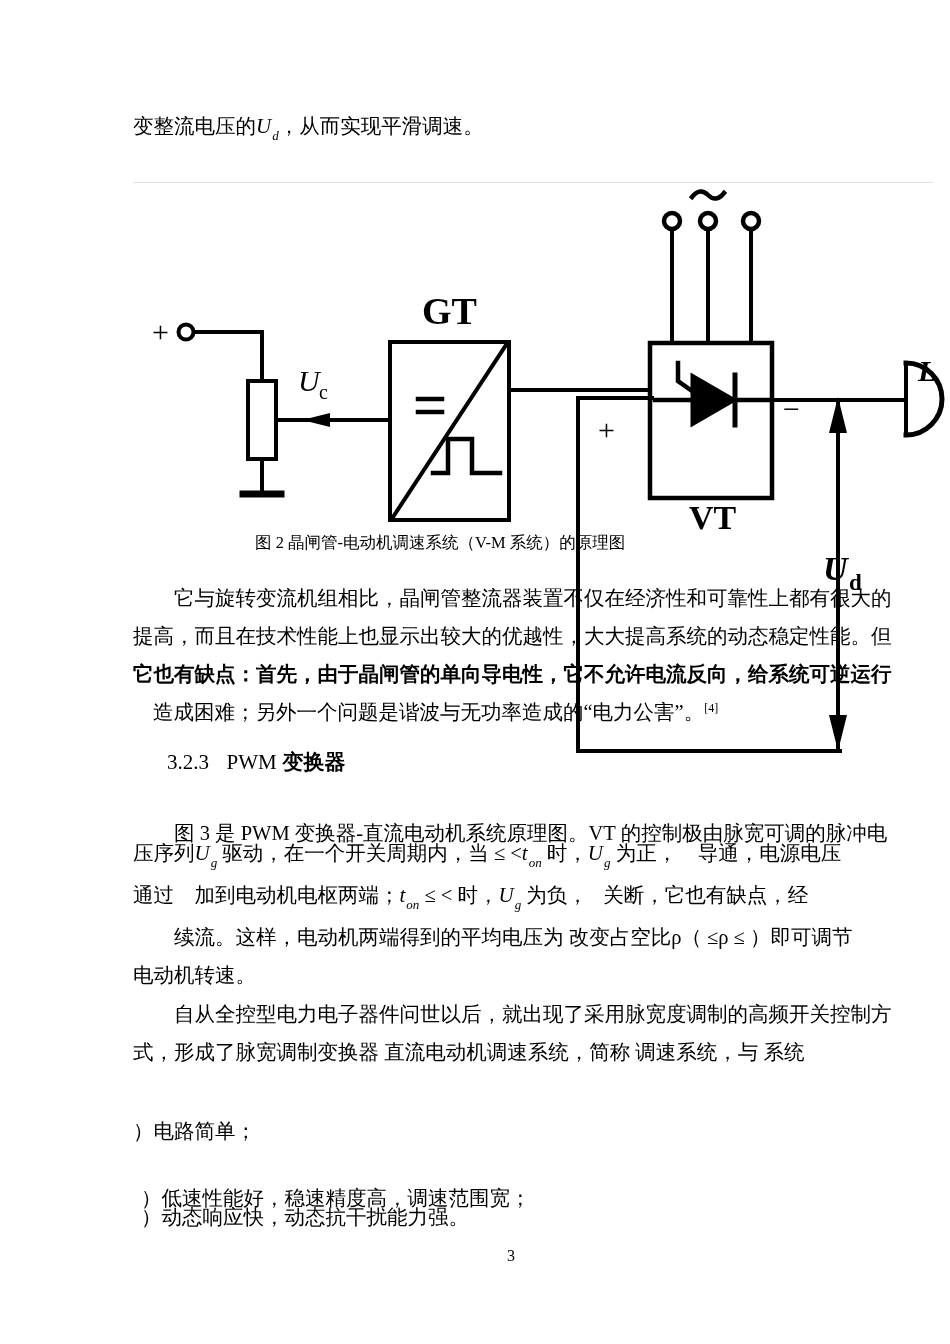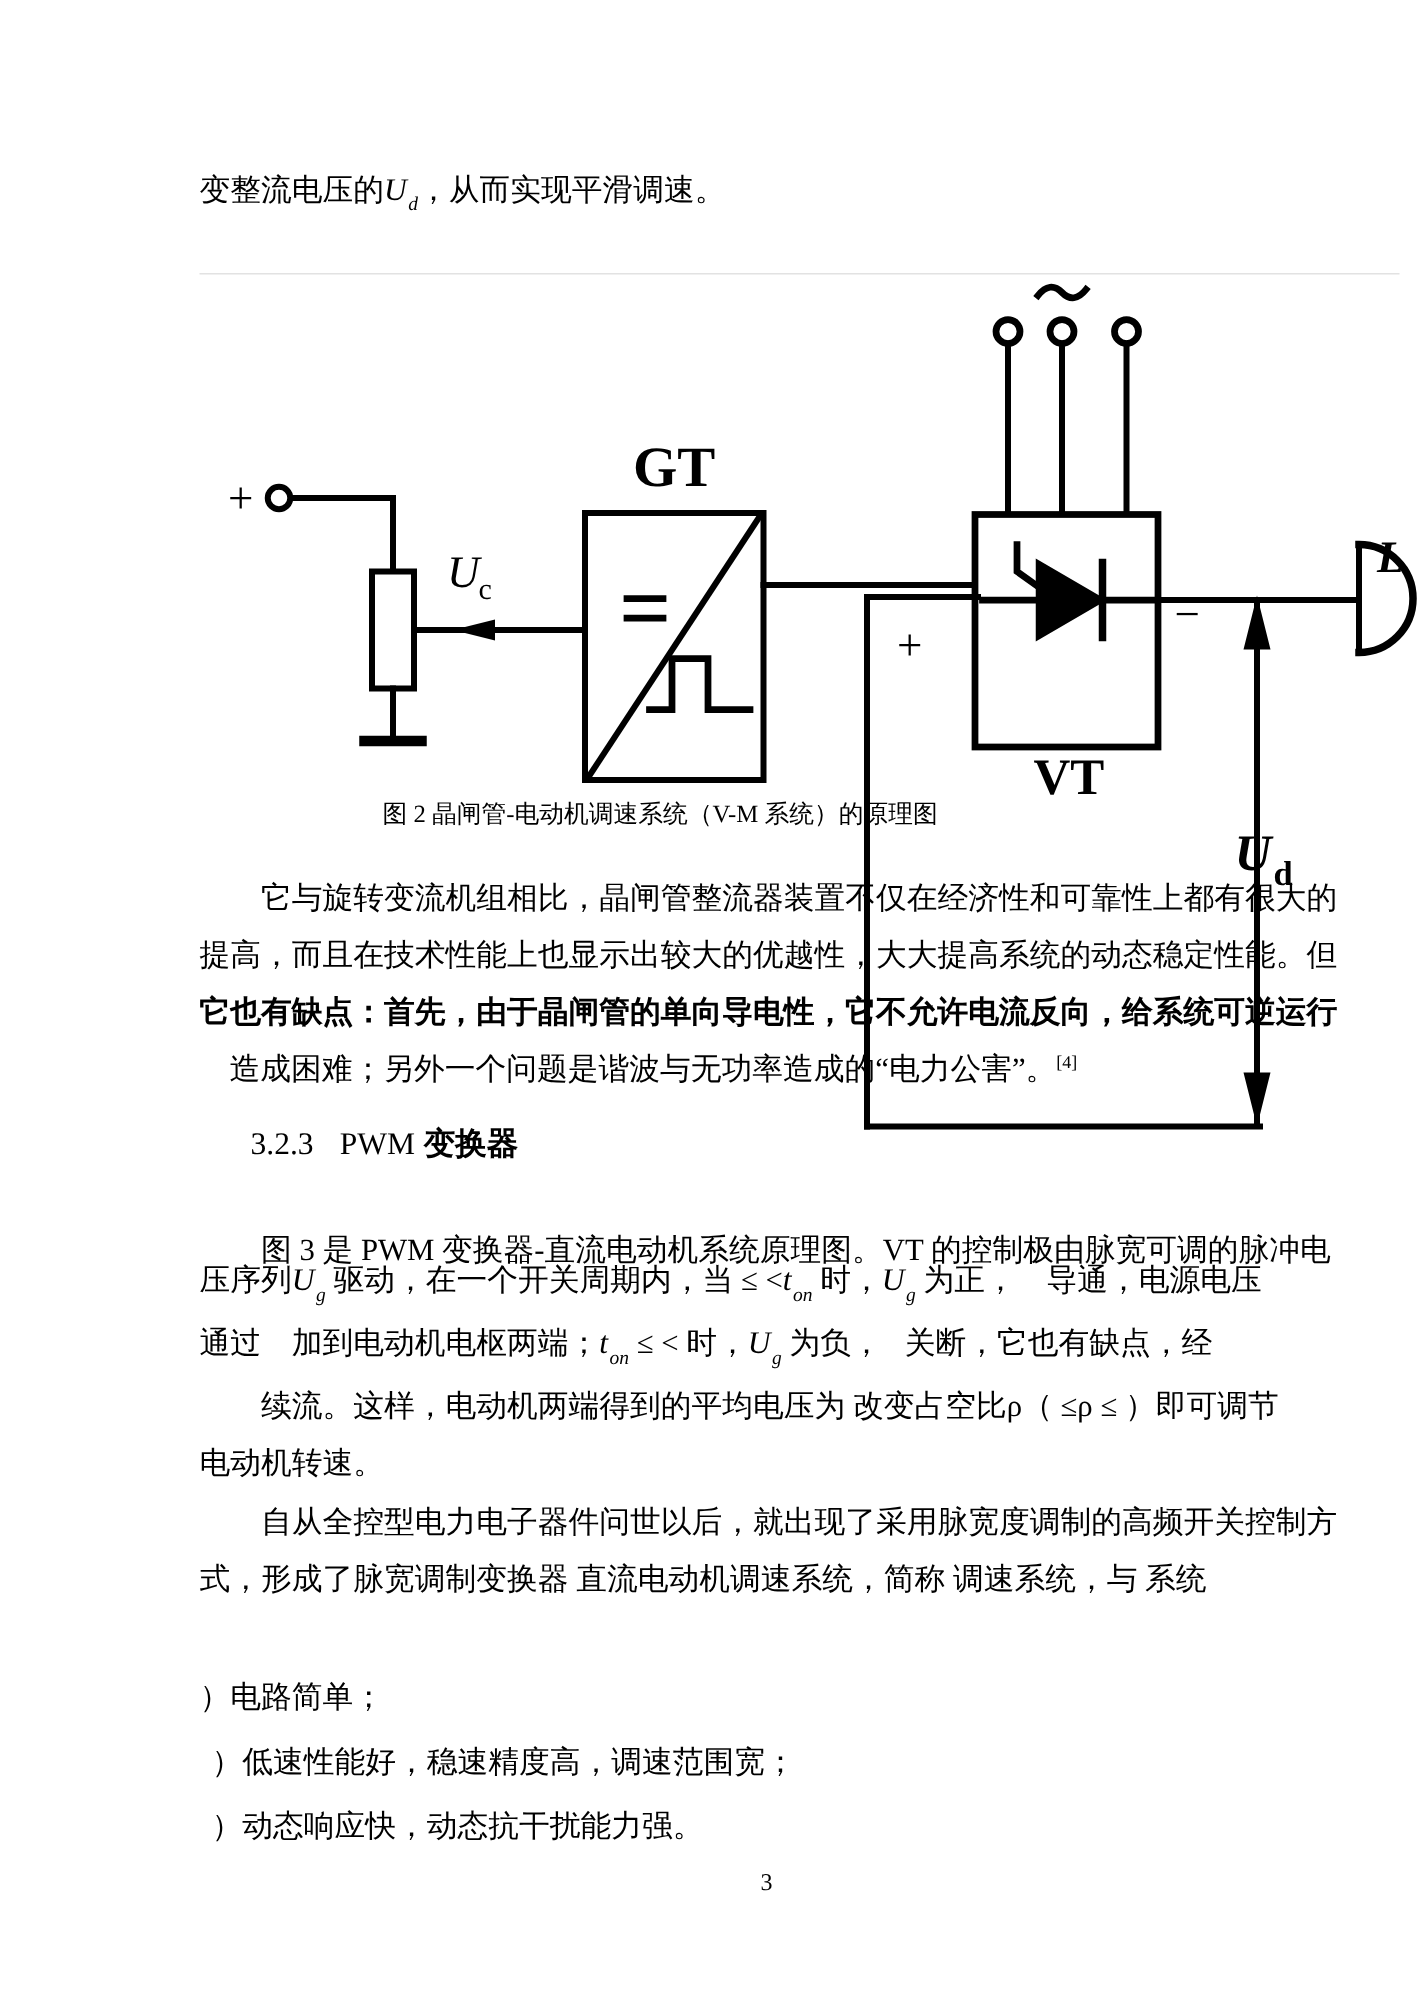--- a/index.html
+++ b/index.html
@@ -219,19 +219,19 @@
       <span>通过</span><span>&nbsp;&nbsp;&nbsp;&nbsp;</span><span>加到电动机电枢两端；</span><span class="mathvar">t</span><span class="sub">on</span><span>&nbsp;</span><span>≤ &lt;  时，</span><span class="mathvar">U</span><span class="sub">g</span><span>&nbsp;</span><span>为负，</span><span>&nbsp;&nbsp;&nbsp;</span><span>关断，它也有缺点，经</span>
     </div>
 
     <div class="p-line indent" style="left:0; top:923px;">续流。这样，电动机两端得到的平均电压为 改变占空比ρ（ ≤ρ ≤ ）即可调节</div>
     <div class="p-line" style="left:0; top:961px;">电动机转速。</div>
 
     <div class="p-line indent" style="left:0; top:1000px;">自从全控型电力电子器件问世以后，就出现了采用脉宽度调制的高频开关控制方</div>
     <div class="p-line" style="left:0; top:1038px;">式，形成了脉宽调制变换器 直流电动机调速系统，简称      调速系统，与      系统</div>
 
     <div class="p-line" style="left:0; top:1117px;">）电路简单；</div>
-    <div class="p-line" style="left:8px; top:1160px;font-family:Liberation Serif, serif;">）低速性能好，稳速精度高，调速范围宽；</div>
+    <div class="p-line" style="left:8px; top:1184px;font-family:Liberation Serif, serif;">）低速性能好，稳速精度高，调速范围宽；</div>
     <div class="p-line" style="left:8px; top:1203px;">）动态响应快，动态抗干扰能力强。</div>
 
     <div class="pagenum">3</div>
 
   </div>
 </div>
 
 </body></html>

